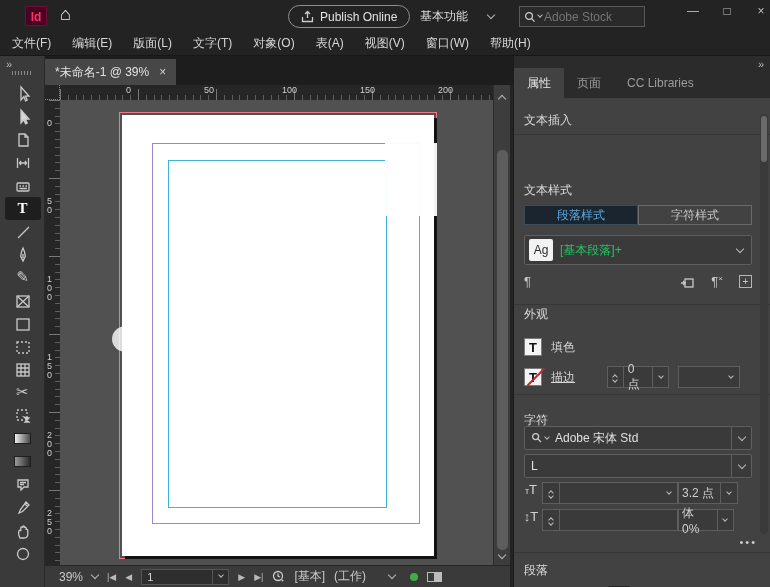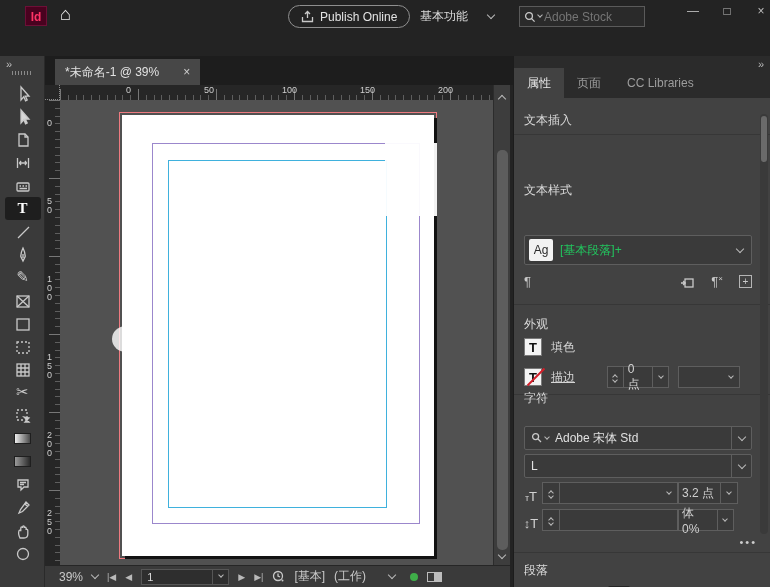--- a/index.html
+++ b/index.html
@@ -22,22 +22,22 @@
   .winbtns { position:absolute; right:8px; top:0; display:flex; }
   .winbtn { width:34px; height:22px; text-align:center; line-height:22px; color:#bdbdbd; font-size:12px; }
 
   
   .menubar { position:absolute; left:0; top:32px; width:770px; height:24px; background:#232323;
     display:flex; align-items:center; gap:21px; padding-left:12px; border-bottom:1px solid #171717; }
   .menubar span { color:#d6d6d6; }
 
   
   .tabbar { position:absolute; left:45px; top:56px; width:468px; height:29px; background:#1d1d1d; }
-  .doctab { position:absolute; left:10px; top:3px; height:26px; background:#474747; display:flex;
-    align-items:center; gap:24px; padding:0 10px; color:#e2e2e2; }
+  .doctab { position:absolute; left:0; top:3px; height:26px; background:#474747; display:flex;
+    align-items:center; gap:10px; padding:0 10px; color:#e2e2e2; }
   .doctab .close { color:#cfcfcf; font-size:12px; }
 
   
   .toolbar { position:absolute; left:0; top:56px; width:45px; height:531px; background:#3a3a3a; border-right:1px solid #2a2a2a; }
   .toolbar .collapse { position:absolute; left:6px; top:2px; color:#bdbdbd; font-size:11px; letter-spacing:-1px; }
   .toolbar .grip { position:absolute; left:12px; top:15px; width:20px; height:4px;
     background:repeating-linear-gradient(to right,#8a8a8a 0 1px,transparent 1px 3px); }
   .tools { position:absolute; left:0; top:26px; width:45px; display:flex; flex-direction:column; align-items:center; }
   .tool { width:36px; height:23px; display:flex; align-items:center; justify-content:center; border-radius:3px; color:#c9c9c9; }
   .tool svg { display:block; }
@@ -124,21 +124,21 @@
   .wcombo { height:22px; background:#3a3a3a; border:1px solid #5e5e5e; display:flex; align-items:center; }
   .wcombo .cell { height:100%; display:flex; align-items:center; justify-content:center; border-left:1px solid #5e5e5e; width:17px; }
   .wcombo .cell.first { border-left:none; border-right:1px solid #5e5e5e; }
   .stepper { display:flex; flex-direction:column; align-items:center; justify-content:center; gap:2px; width:17px; }
 
   .combo { position:absolute; height:24px; background:#3a3a3a; border:1px solid #5e5e5e; border-radius:2px;
     display:flex; align-items:center; padding-left:6px; color:#e0e0e0; }
   .combo .cell { margin-left:auto; width:20px; height:100%; border-left:1px solid #5e5e5e;
     display:flex; align-items:center; justify-content:center; }
 
-  .charrow { position:absolute; display:flex; align-items:flex-end; color:#cfcfcf; }
+  .charrow { position:absolute; display:flex; align-items:flex-start; color:#cfcfcf; }
   .ticon { width:22px; text-align:center; color:#d2d2d2; font-size:13px; }
   .ticon small { font-size:9px; }
   .dots { color:#cdcdcd; letter-spacing:2px; font-size:11px; }
 
   .alignrow { position:absolute; left:10px; top:455px; display:flex; align-items:center; gap:6px; }
   .aicon { width:22px; height:20px; display:flex; align-items:center; justify-content:center; border-radius:2px; }
   .aicon.active { background:#252525; }
 
   .pscroll { position:absolute; right:2px; top:58px; width:8px; height:420px; background:#3a3a3a; border-radius:4px; }
   .pscroll .thumb { position:absolute; left:1px; top:2px; width:6px; height:46px; background:#6a6a6a; border-radius:3px; }
@@ -176,20 +176,31 @@
       <span class="chev sm"></span>
       <input readonly="" placeholder="Adobe Stock" style="">
     </div>
     <div class="winbtns">
       <div class="winbtn">—</div>
       <div class="winbtn">□</div>
       <div class="winbtn">×</div>
     </div>
   </div>
 
+  <div class="menubar">
+    <span>文件(F)</span>
+    <span>编辑(E)</span>
+    <span>版面(L)</span>
+    <span>文字(T)</span>
+    <span>对象(O)</span>
+    <span>表(A)</span>
+    <span>视图(V)</span>
+    <span>窗口(W)</span>
+    <span>帮助(H)</span>
+  </div>
 
   <div class="tabbar">
     <div class="doctab">
       <span>*未命名-1 @ 39%</span>
       <span class="close">×</span>
     </div>
   </div>
 
   <div class="toolbar">
     <div class="collapse">»</div>
@@ -368,39 +379,43 @@
         <div class="ptab">CC Libraries</div>
       </div>
     </div>
 
     <div class="pcontent">
 
       <div class="sec-title" style="top:14px">文本插入</div>
       <div class="divider" style="top:36px"></div>
 
       <div class="sec-title" style="top:84px">文本样式</div>
+      <div class="segmented">
+        <div class="seg active">段落样式</div>
+        <div class="seg">字符样式</div>
+      </div>
       <div class="styledrop">
         <div class="agchip">Ag</div>
         <span class="name">[基本段落]+</span>
         <div class="cell">
             <span class="chev"></span>
           </div>
       </div>
       <div class="qicons">
         <span style="font-size:13px">¶</span>
         <svg class="sp" width="15" height="14" viewBox="0 0 15 14">
           <rect x="5" y="4" width="8" height="8"></rect>
             <path d="M1 8 L5 8 M3.2 6 L5.2 8 L3.2 10"></path>
         </svg>
         <span style="margin-left:16px;font-size:13px">¶<sup style="font-size:8px">×</sup></span>
         <div class="plusbox" style="margin-left:16px">+</div>
       </div>
       <div class="divider" style="top:206px"></div>
 
-      <div class="sec-title" style="top:218px">外观</div>
+      <div class="sec-title" style="top:208px">外观</div>
       <div class="swrow" style="top:240px">
         <div class="tswatch">T</div>
         <span>填色</span>
       </div>
       <div class="swrow" style="top:268px">
         <div class="tswatch none">T</div>
         <span class="underl">描边</span>
         <div class="wcombo" style="margin-left:23px;width:62px">
           <div class="cell first stepper">
             <span class="chev sm up"></span>
@@ -412,21 +427,21 @@
             </div>
         </div>
         <div class="wcombo" style="width:62px">
           <div class="cell" style="margin-left:auto;border-left:none">
               <span class="chev sm"></span>
             </div>
         </div>
       </div>
       <div class="divider" style="top:296px"></div>
 
-      <div class="sec-title" style="top:292px">字符</div>
+      <div class="sec-title" style="top:314px">字符</div>
       <div class="combo" style="left:10px; top:328px; width:228px;">
         <svg width="12" height="12" viewBox="0 0 12 12" style="margin-right:2px">
           <circle cx="4.6" cy="4.6" r="3"></circle>
             <path d="M7 7 L10 10"></path>
         </svg>
         <span class="chev sm" style="margin-right:6px"></span>
         <span>Adobe 宋体 Std</span>
         <div class="cell">
             <span class="chev"></span>
           </div>

